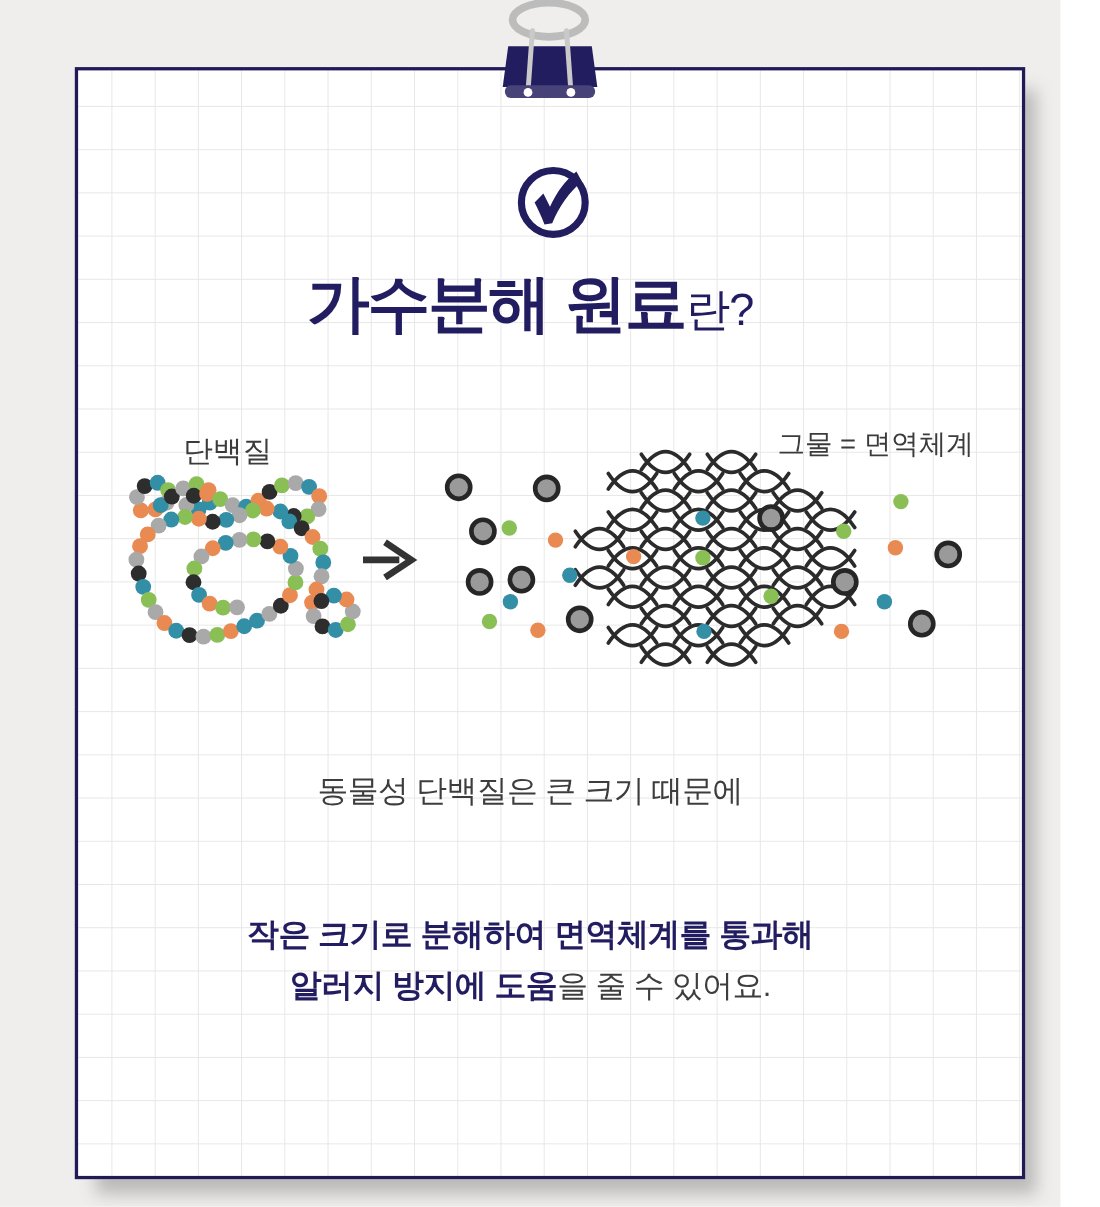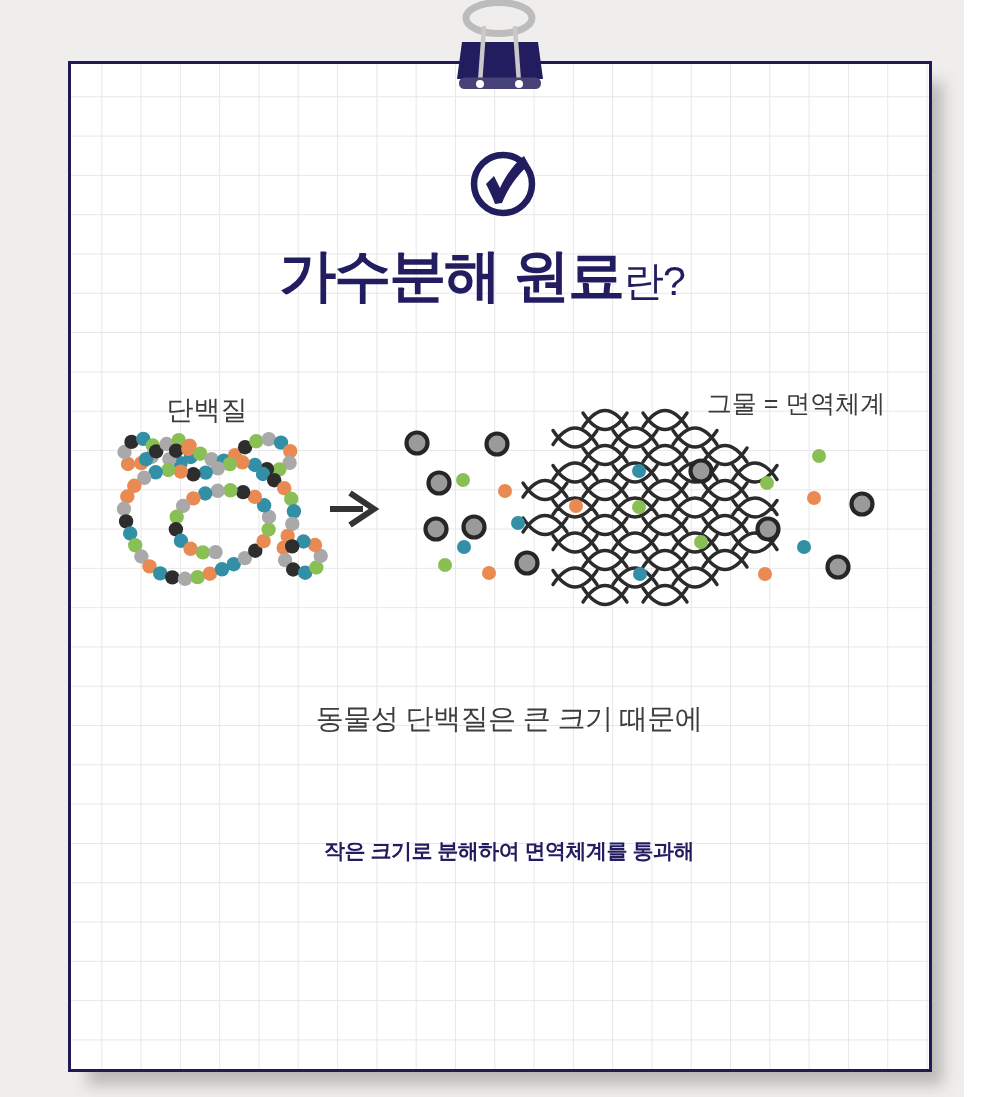--- a/index.html
+++ b/index.html
@@ -28,25 +28,25 @@
   .title-main{font-size:57px;font-weight:800;letter-spacing:-2px;}
   .title-suffix{font-size:41px;font-weight:500;letter-spacing:-1px;}
   .diagram-svg{position:absolute;left:100px;top:385px;width:820px;height:235px;z-index:2;}
   .diagram-label{
     font-family:"Liberation Sans","DejaVu Sans",sans-serif;
     font-size:27px;font-weight:500;fill:var(--label-text,#3b3b3b);
   }
   .net-label{font-size:25px;}
   .para{
     position:absolute;left:0;width:100%;text-align:center;z-index:2;
-    color:var(--body-text,#3d3d3d);font-size:28px;letter-spacing:-0.5px;margin-left:27px;
+    color:var(--body-text,#3d3d3d);font-size:28px;letter-spacing:-0.5px;
   }
   .para1{top:697px;line-height:43px;}
   .para2{top:828px;line-height:45px;}
-  .bold-navy{color:var(--navy-text,#221d60);font-weight:800;font-size:21px;letter-spacing:-0.5px;}
+  .bold-navy{color:var(--navy-text,#221d60);font-weight:800;font-size:29px;letter-spacing:-0.5px;}
 </style>
 </head>
 <body>
 
 <div class="page" style="--page-bg: #efeeec; --grid: #e7e7e7; --card-border: #201b57; --navy: #221d5e; --navy-text: #221d60; --body-text: #3d3d3d; --label-text: #3b3b3b; --clip-silver: #bcbcbc; --clip-leg: #c9c9c9; --clip-bar: #474277;">
 
   <div class="card"></div>
 
   <svg class="clip-svg" viewBox="450 0 100 95">
     <ellipse cx="499" cy="18" rx="33" ry="15.5" fill="none" style="stroke:var(--clip-silver)" stroke-width="7"></ellipse>
@@ -232,15 +232,16 @@
         <circle cx="838" cy="567" r="10.5" fill="#9a9a9a" stroke="#262626" stroke-width="4.2"></circle>
       </g>
     </svg>
 
   <div class="para para1">
     <div>동물성 단백질은 큰 크기 때문에</div>
   </div>
 
   <div class="para para2">
     <div class="bold-navy">작은 크기로 분해하여 면역체계를 통과해</div>
+    <div><span class="bold-navy">알러지 방지에 도움</span><span>을 줄 수 있어요.</span></div>
   </div>
 
 </div>
 
 </body></html>

